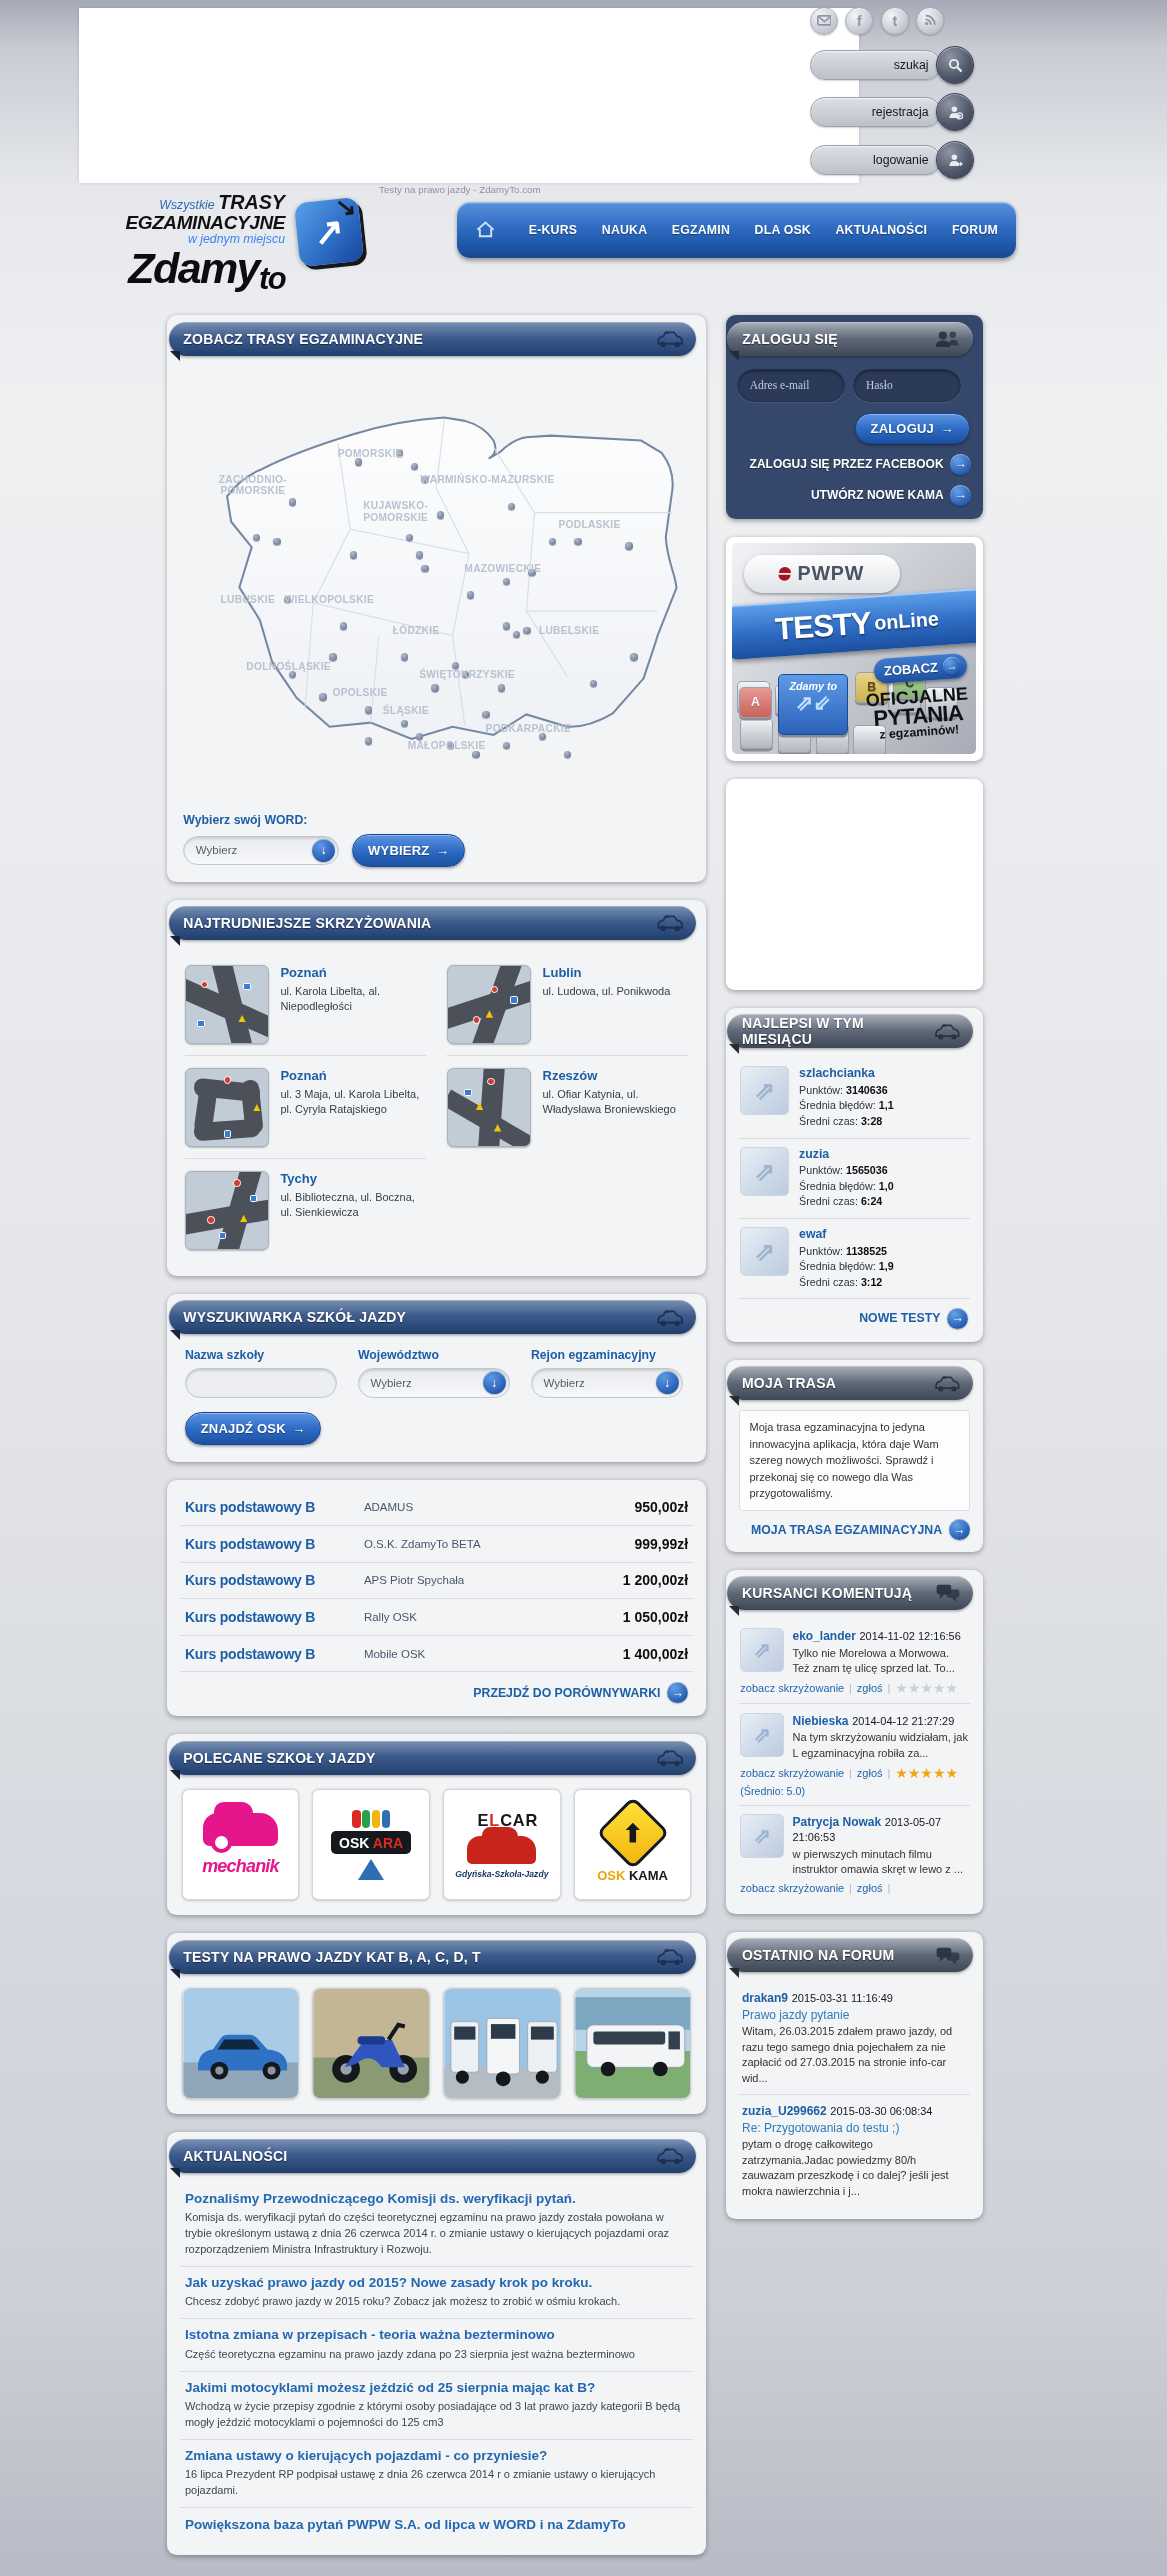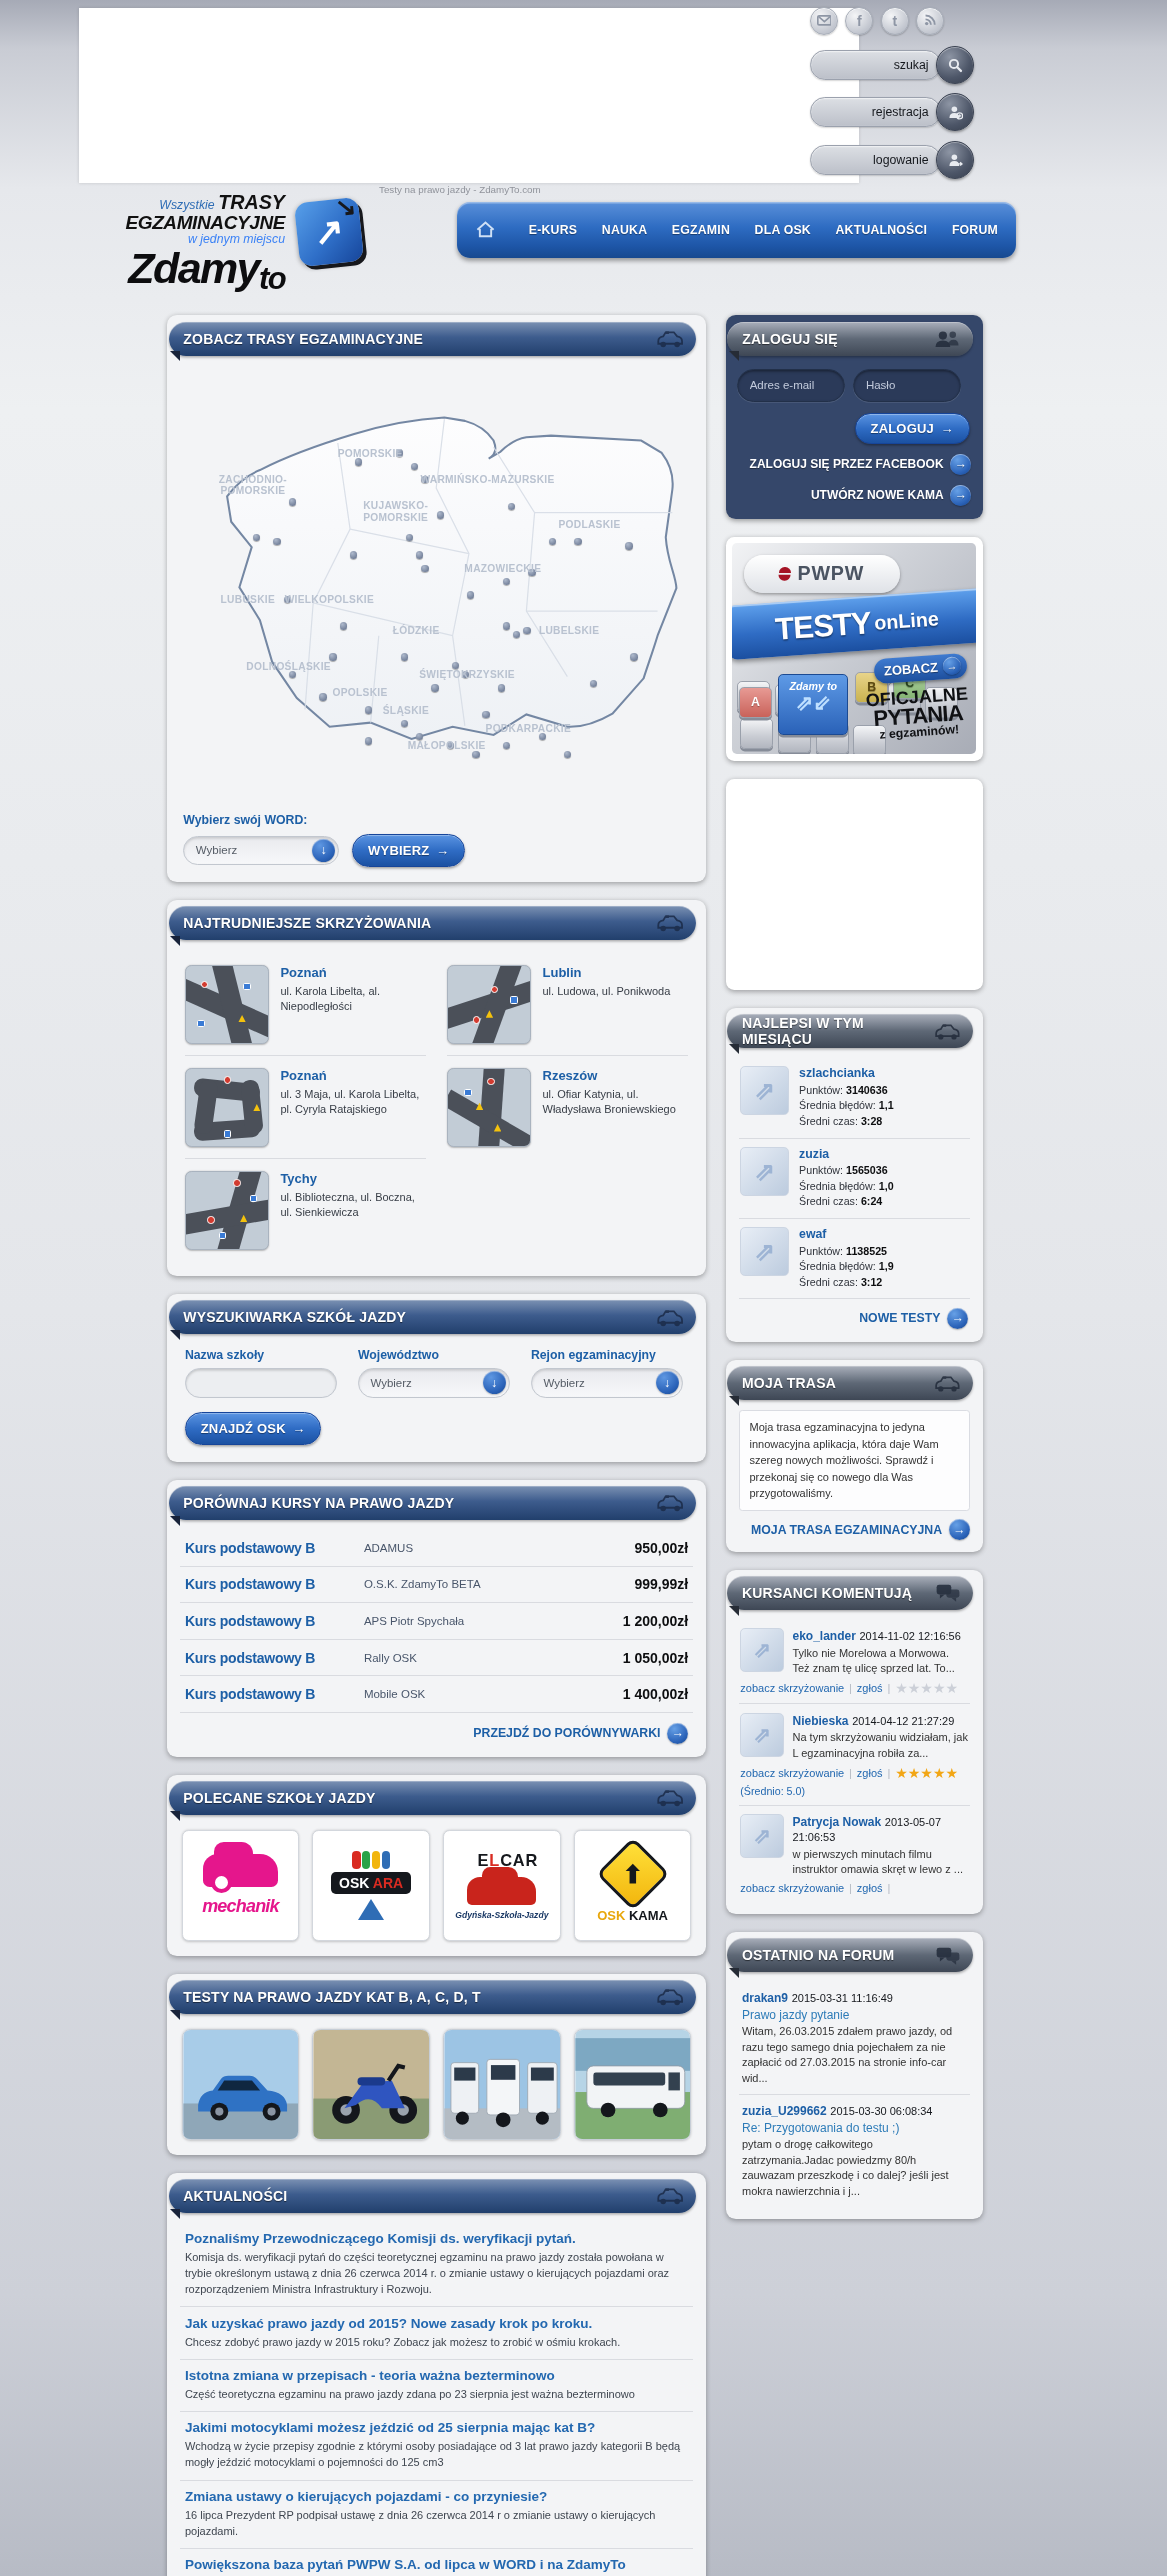--- a/index.html
+++ b/index.html
@@ -119,21 +119,21 @@
 
   
   .nitm{ padding:8.2px 4.9px; border-bottom:0.8px solid #d9dbe0; cursor:pointer; }
   .nitm:last-child{ border-bottom:none; }
   .ntitle{ color:#2368b0; font-weight:bold; font-size:13.5px; margin-bottom:4.1px; }
   .nsum{ color:#3f4650; font-size:11px; line-height:1.45; }
 
   
   .loginbox{ background:#35476a; border-radius:9.8px; box-shadow:0 1.6px 4.9px rgba(0,0,0,.35); padding:8.2px 11.5px 13px; margin-bottom:18px; }
   .loginbox .hd{ margin:-1.6px -1.6px 13px -9.8px; }
-  .lrow{ display:flex; gap:8.2px; }
+  .lrow{ display:flex; gap:8.2px;font-family:Liberation Serif, serif; }
   .linput{ width:108px; height:33px; border-radius:16.4px; background:#2b3a59; border:0.8px solid #223049; box-shadow:inset 0 1.6px 2.5px rgba(0,0,0,.4), 0 0.8px 0 rgba(255,255,255,.12); color:#d6dce8; font-size:11.5px; padding:0 11.5px; outline:none; font-family:inherit; }
   .linput::placeholder{ color:#c3cbdc; }
   .lsub{ display:flex; justify-content:flex-end; margin:11.5px 1.6px 4.9px; }
   .llink{ display:flex; align-items:center; justify-content:flex-end; gap:6.6px; color:#fff; font-weight:bold; font-size:12px; margin-top:9.8px; cursor:pointer; text-shadow:0 0.8px 0.8px rgba(0,0,0,.4); }
 
   .pwpw{ background:#fff; border-radius:8.2px; box-shadow:0 1.6px 4.9px rgba(0,0,0,.3); padding:6.6px; margin-bottom:18px; cursor:pointer; }
   .pwpw .inner{ position:relative; height:211px; border-radius:4.9px; overflow:hidden; background:linear-gradient(135deg,#f2f3f5 0%,#cfd2d8 40%,#a8acb6 100%); }
   .key{ position:absolute; width:33px; height:31px; border-radius:4.9px; background:linear-gradient(180deg,#f4f5f7,#c9ccd3 60%,#b2b6bf); border:0.8px solid #9aa0ab; box-shadow:0 2.5px 0 #868c98; } 
   .key.kred{ background:linear-gradient(180deg,#e79a94,#c9625a); color:#fff; }
   .key.kyel{ background:linear-gradient(180deg,#e8d48a,#c9b24f); }
@@ -503,31 +503,20 @@
             <div class="selpill">
                 <span>Wybierz</span>
                 <span class="dcirc">↓</span>
               </div>
           </div>
         </div>
         <button class="bluebtn findbtn"><span>ZNAJDŹ OSK</span> →</button>
       </div>
 
       <div class="box">
-        <div class="hd">
-          <span>PORÓWNAJ KURSY NA PRAWO JAZDY</span>
-          <span class="hic">
-              <svg width="29.5" height="19.7" viewBox="0 0 36 24">
-                <path d="M4 15 q0-5 6-6 l3-5 h10 l4 5 q6 1 6 6 v3 h-29 z" fill="none" stroke="#1b2b48" stroke-width="2.2"></path>
-                <circle cx="10" cy="19" r="3.4" fill="#1b2b48"></circle>
-                <circle cx="27" cy="19" r="3.4" fill="#1b2b48"></circle>
-                <rect x="13" y="3" width="4" height="3" fill="#1b2b48"></rect>
-              </svg>
-            </span>
-        </div>
         <div class="crow">
             <span class="ccourse">Kurs podstawowy B</span>
             <span class="cschool">ADAMUS</span>
             <span class="cprice">950,00zł</span>
           </div>
         <div class="crow">
             <span class="ccourse">Kurs podstawowy B</span>
             <span class="cschool">O.S.K. ZdamyTo BETA</span>
             <span class="cprice">999,99zł</span>
           </div>

